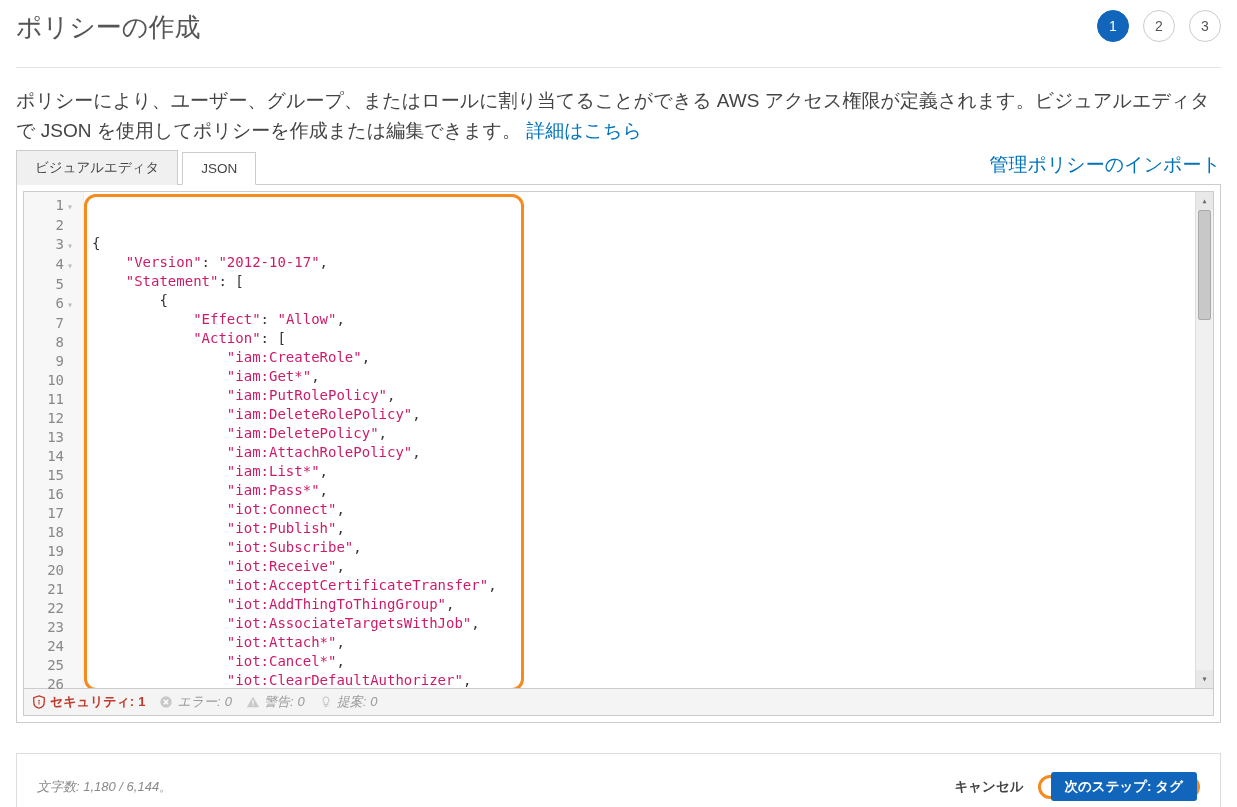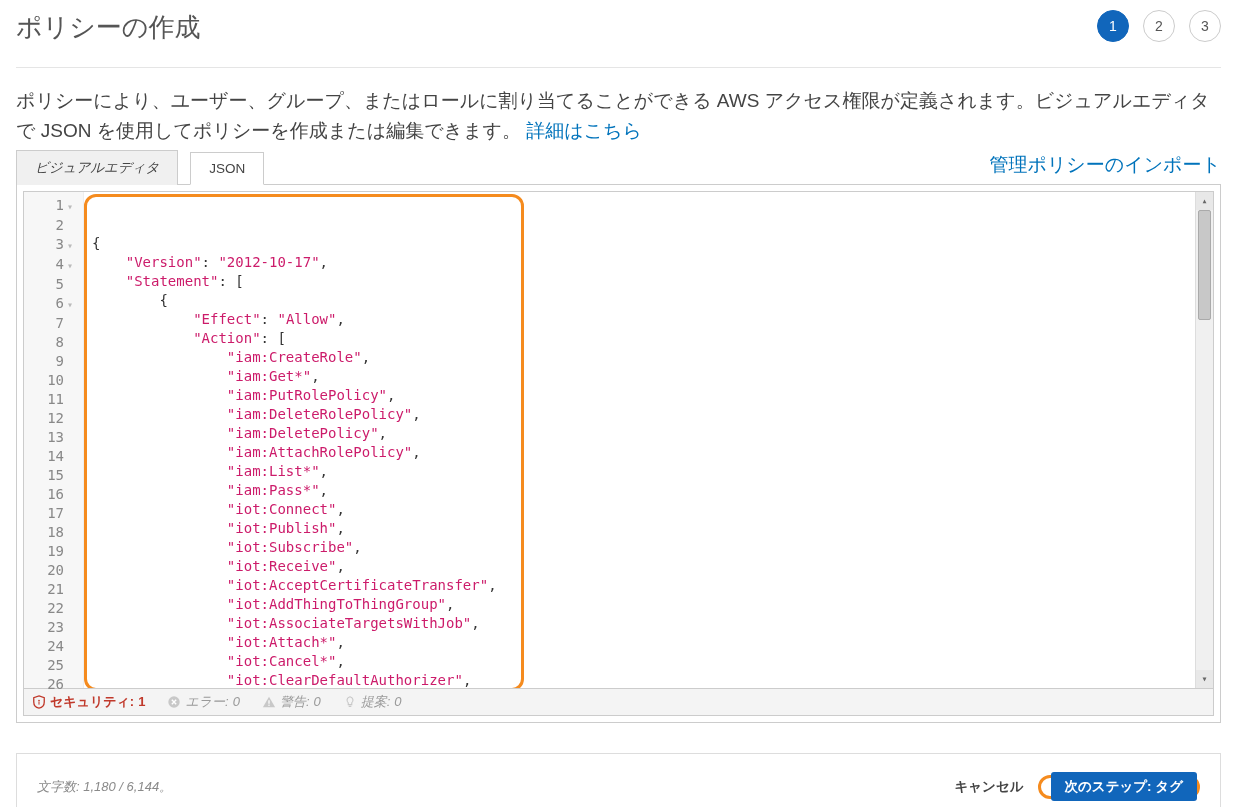--- a/index.html
+++ b/index.html
@@ -7,36 +7,36 @@
 .header-row { display: flex; justify-content: space-between; align-items: flex-start; border-bottom: 1px solid #e5e5e5; padding-bottom: 22px; margin-bottom: 18px; }
 .page-title { font-size: 26px; font-weight: 400; color: #555; }
 .steps { display: flex; gap: 14px; }
 .step-circle { width: 32px; height: 32px; border-radius: 50%; display: flex; align-items: center; justify-content: center; font-size: 14px; border: 1px solid #ccc; background: #fff; color: #555; }
 .step-circle.active { background: #1166bb; color: #fff; border-color: #1166bb; }
 .description { color: #444; margin-bottom: 2px; line-height: 1.6; font-size: 19px; }
 .description a { color: #0073bb; text-decoration: none; cursor: pointer; }
 .tabs-row { display: flex; align-items: flex-end; margin-bottom: 0; }
 .tab { padding: 8px 18px; border: 1px solid #ccc; background: #f0f0f0; color: #444; cursor: pointer; font-size: 13.5px; border-bottom: none; position: relative; top: 1px; }
 .tab.active { background: #fff; border-bottom: 1px solid #fff; z-index: 2; font-weight: normal; }
-.tab:first-child { margin-right: 12px; font-style: italic; }
+.tab:first-child { margin-right: 4px; }
 .tab-spacer { flex: 1; }
 .import-link { color: #0073bb; font-size: 19px; cursor: pointer; padding-bottom: 6px; }
 .editor-wrap { border: 1px solid #ccc; padding: 6px; margin-top: 0; }
 .editor { border: 1px solid #ccc; display: flex; height: 498px; position: relative; font-family: Consolas, Menlo, monospace; font-size: 14px; }
 .gutter { width: 60px; background: #f7f7f7; color: #888; text-align: right; padding: 4px 10px 0 0; line-height: 19px; user-select: none; border-right: 1px solid #eee; }
 .gutter .fold { color: #bbb; margin-left: 2px; font-size: 10px; display: inline-block; width: 7px; }
 .code { flex: 1; padding: 4px 0 0 8px; line-height: 19px; white-space: pre; overflow: auto; position: relative; color: #333; }
 .tok-k { color: #cc1b6a; }
 .tok-s { color: #cc1b6a; }
 .tok-p { color: #333; }
 .highlight-box { position: absolute; left: 0px; top: 2px; width: 440px; height: 497px; border: 3px solid #f58b1e; border-radius: 12px; pointer-events: none; }
 .scrollbar-track { position: absolute; right: 0; top: 0; bottom: 0; width: 18px; background: #f0f0f0; border-left: 1px solid #ddd; }
 .scrollbar-thumb { position: absolute; left: 2px; right: 2px; background: #c8c8c8; border: 1px solid #aaa; border-radius: 2px; }
 .scrollbar-arrow { position: absolute; left:0; right:0; height:18px; display:flex; align-items:center; justify-content:center; font-size:10px; color:#666; background:#e8e8e8; }
-.status-bar { background: #f4f4f4; border: 1px solid #ccc; border-top: none; padding: 4px 8px; display: flex; gap: 22px; align-items: center; font-size: 13px; color: #999; font-style: italic; }
+.status-bar { background: #f4f4f4; border: 1px solid #ccc; border-top: none; padding: 4px 8px; display: flex; gap: 14px; align-items: center; font-size: 13px; color: #999; font-style: italic; }
 .status-item { display: flex; align-items: center; gap: 4px; }
 .status-item.security { color: #c0392b; font-style: normal; font-weight: 600; }
 .status-item svg { width: 14px; height: 14px; }
 .footer { margin-top: 30px; border: 1px solid #ddd; padding: 16px 20px; display: flex; align-items: center; }
 .char-count { color: #8a8a8a; font-style: italic; font-size: 13px; }
 .footer-spacer { flex: 1; }
 .btn-cancel { color: #444; font-weight: 700; padding: 8px 14px; cursor: pointer; font-size: 13.5px; }
 .btn-next { background: #1166bb; color: #fff; font-weight: 700; padding: 7px 14px; border-radius: 3px; cursor: pointer; font-size: 13.5px; margin-left: 10px; margin-top: 40px; }
 .oval-highlight { display:inline-block; border: 3px solid #f58b1e; border-radius: 18px; padding: 0; }
 .ln { display:block; }

